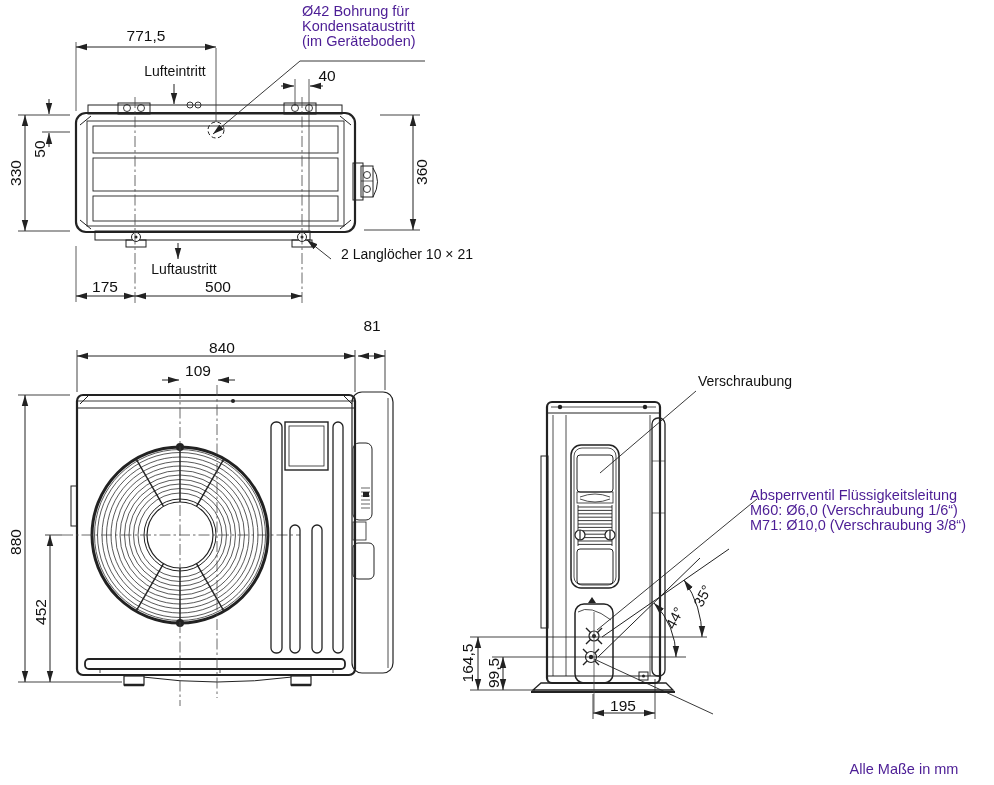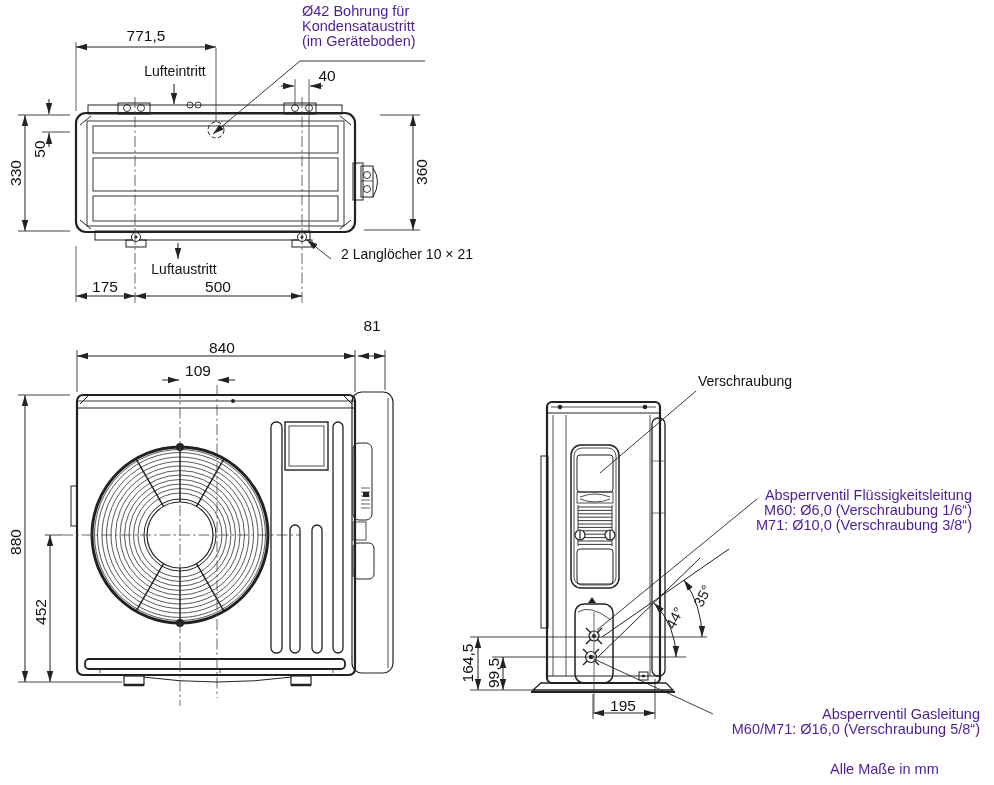--- a/index.html
+++ b/index.html
@@ -5,22 +5,22 @@
   html,body{margin:0;padding:0;background:#fff}
   .stage{position:relative;width:994px;height:785px;background:#fff;
          font-family:"Liberation Sans",sans-serif;color:#111;overflow:hidden}
   .stage svg{position:absolute;left:0;top:0}
   .lbl{position:absolute;transform:translate(-50%,-50%);font-size:15.5px;line-height:1;
        white-space:nowrap;color:#111}
   .lbl.sm{font-size:14px}
   .lbl.rot{transform:translate(-50%,-50%) rotate(-90deg)}
   .lbl.rot62{transform:translate(-50%,-50%) rotate(-62deg);font-size:14.5px}
   .block{position:absolute;font-size:14.5px;line-height:14.8px;white-space:nowrap;color:#4c1d95}
-  .block.center{text-align:right}
-  .block.right{text-align:left}
+  .block.center{text-align:left}
+  .block.right{text-align:center}
 </style>
 </head>
 <body>
 
 <div class="stage">
 
 <svg width="994" height="785" viewBox="0 0 994 785">
   <defs>
     <marker id="me" markerWidth="12" markerHeight="8" refX="11" refY="4" orient="auto" markerUnits="userSpaceOnUse">
       <path d="M0,0.8 L11,4 L0,7.2 Z" fill="#222" stroke="none"></path>
@@ -282,20 +282,16 @@
   <div>M60: Ø6,0 (Verschraubung 1/6“)</div>
   <div>M71: Ø10,0 (Verschraubung 3/8“)</div>
 </div>
 
 <span class="lbl rot62" style="left:703px;top:596px">35°</span>
 <span class="lbl rot62" style="left:675px;top:618px">44°</span>
 <span class="lbl rot" style="left:468px;top:663px">164,5</span>
 <span class="lbl rot" style="left:494px;top:673px">99,5</span>
 <span class="lbl" style="left:623px;top:706px">195</span>
 
-<div class="block center" style="left:710px;top:707px;width:270px">
-  <div>Absperrventil Gasleitung</div>
-  <div>M60/M71: Ø16,0 (Verschraubung 5/8“)</div>
+
+<div class="block right" style="left:830px;top:762px;width:148px">Alle Maße in mm</div>
+
 </div>
 
-<div class="block right" style="left:830px;top:762px;width:148px">Alle Maße in mm</div>
-
-</div>
-
 </body></html>

